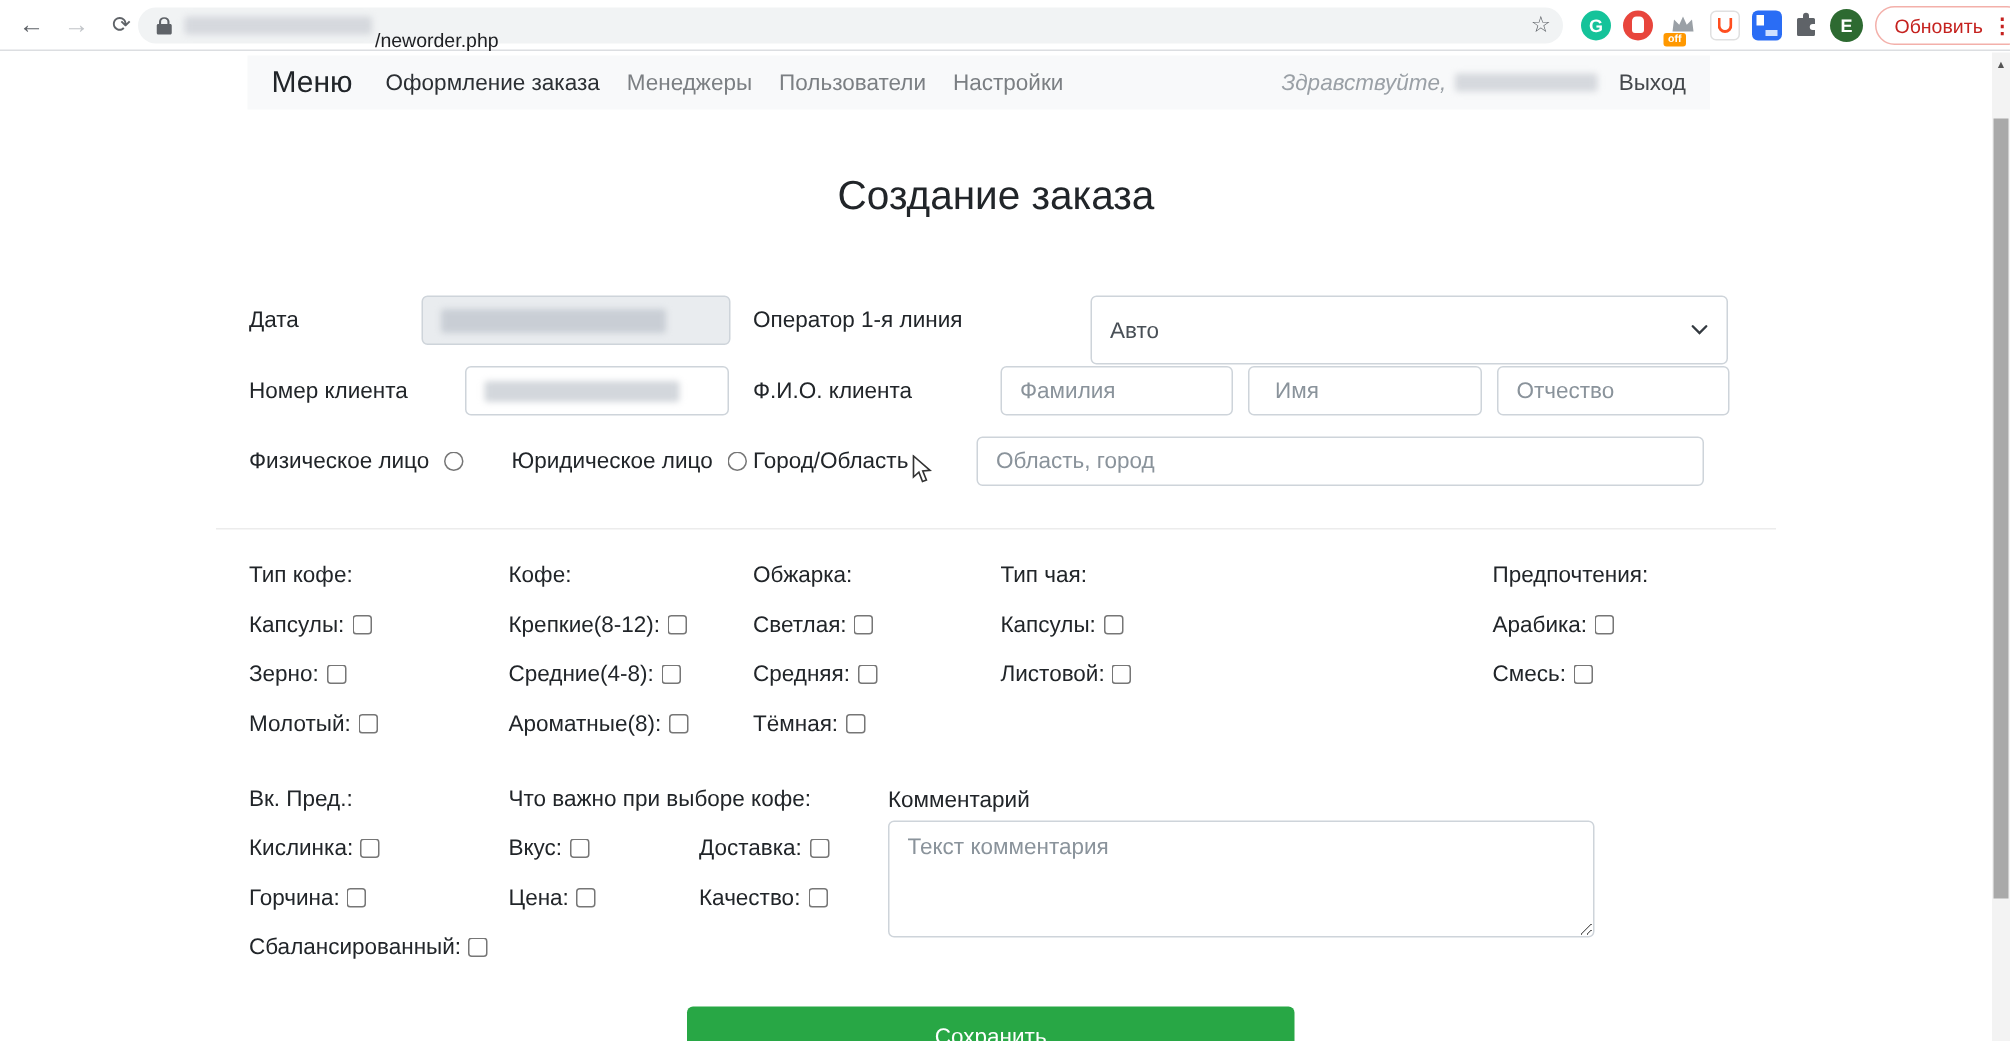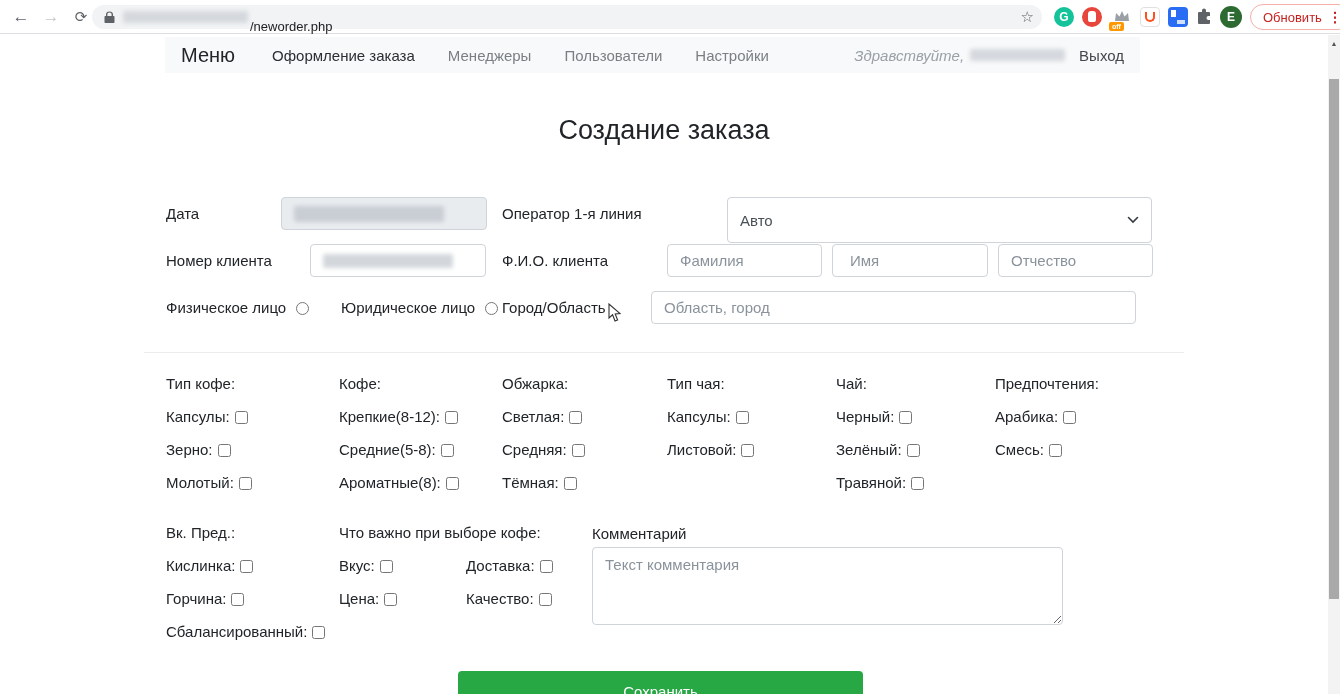--- a/index.html
+++ b/index.html
@@ -46,21 +46,21 @@
                  display:flex; align-items:center; padding:0 8px 0 12px; gap:6px; cursor:pointer; }
   .update-pill .dots { font-size:14px; font-weight:bold; letter-spacing:0; }
   
   .scrollbar { position:absolute; right:0; top:35px; width:12px; height:659px; background:#f3f3f3; }
   .sb-arrow { position:absolute; top:4px; left:0; width:12px; height:10px; text-align:center;
               font-size:7px; color:#555; line-height:10px; }
   .sb-thumb { position:absolute; top:44px; left:1px; width:10px; height:520px; background:#a9a9a9; }
   
   .page { position:absolute; left:0; top:35px; width:1328px; height:659px; overflow:hidden; background:#fff; }
   .navbar { position:absolute; left:165px; top:2px; width:975px; height:36px; background:#f8f9fa;
-            display:flex; align-items:center; padding:0 16px;gap:15px; }
+            display:flex; align-items:center; padding:0 16px; }
   .brand { font-size:20px; color:#212529; margin-right:22px; cursor:pointer; }
   .nav-link { font-size:15px; margin-right:18px; cursor:pointer; color:#7b7f83; }
   .nav-link.active { color:#2b2f33; }
   .nav-right { margin-left:auto; display:flex; align-items:center; }
   .greeting { font-size:15px; color:#9aa0a6;font-style:italic; }
   .greet-blur { width:95px; height:12px; margin:0 14px 0 6px; }
   .logout { font-size:15px; color:#44484c; cursor:pointer; }
   .page-title { position:absolute; left:0; top:80px; width:1328px; text-align:center;
                 font-size:27px; font-weight:500; color:#212529; }
   .lbl { position:absolute; font-size:15px; color:#212529; line-height:33px; white-space:nowrap; }
@@ -205,40 +205,34 @@
 
   <div class="col c1">
     <div class="cell">Тип кофе:</div>
     <div class="cell"><span>Капсулы:</span><input type="checkbox" style=""></div>
     <div class="cell"><span>Зерно:</span><input type="checkbox" style=""></div>
     <div class="cell"><span>Молотый:</span><input type="checkbox" style=""></div>
   </div>
   <div class="col c2">
     <div class="cell">Кофе:</div>
     <div class="cell"><span>Крепкие(8-12):</span><input type="checkbox" style=""></div>
-    <div class="cell"><span>Средние(5-8):</span><input type="checkbox" style=""></div>
+    <div class="cell"><span>Средние(4-8):</span><input type="checkbox" style=""></div>
     <div class="cell"><span>Ароматные(8):</span><input type="checkbox" style=""></div>
   </div>
   <div class="col c3">
     <div class="cell">Обжарка:</div>
     <div class="cell"><span>Светлая:</span><input type="checkbox" style=""></div>
     <div class="cell"><span>Средняя:</span><input type="checkbox" style=""></div>
     <div class="cell"><span>Тёмная:</span><input type="checkbox" style=""></div>
   </div>
   <div class="col c4">
     <div class="cell">Тип чая:</div>
     <div class="cell"><span>Капсулы:</span><input type="checkbox" style=""></div>
     <div class="cell"><span>Листовой:</span><input type="checkbox" style=""></div>
   </div>
-  <div class="col c5">
-    <div class="cell">Чай:</div>
-    <div class="cell"><span>Черный:</span><input type="checkbox" style=""></div>
-    <div class="cell"><span>Зелёный:</span><input type="checkbox" style=""></div>
-    <div class="cell"><span>Травяной:</span><input type="checkbox" style=""></div>
-  </div>
   <div class="col c6">
     <div class="cell">Предпочтения:</div>
     <div class="cell"><span>Арабика:</span><input type="checkbox" style=""></div>
     <div class="cell"><span>Смесь:</span><input type="checkbox" style=""></div>
   </div>
 
   <div class="pcol p1">
     <div class="cell">Вк. Пред.:</div>
     <div class="cell"><span>Кислинка:</span><input type="checkbox" style=""></div>
     <div class="cell"><span>Горчина:</span><input type="checkbox" style=""></div>

